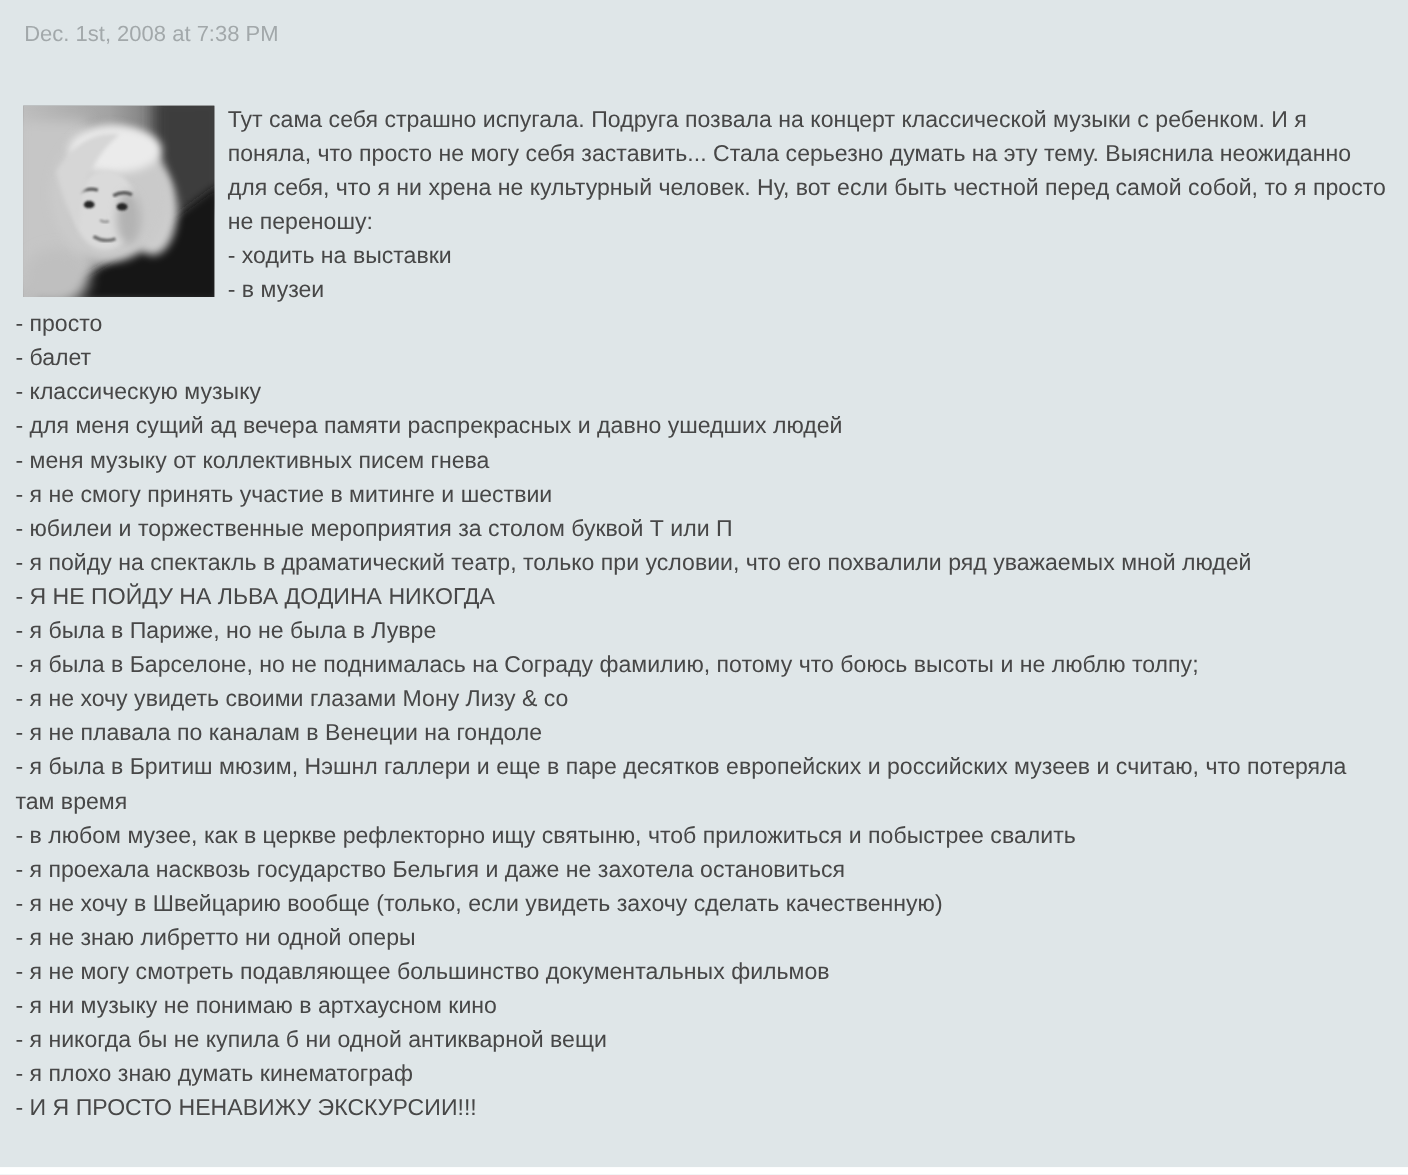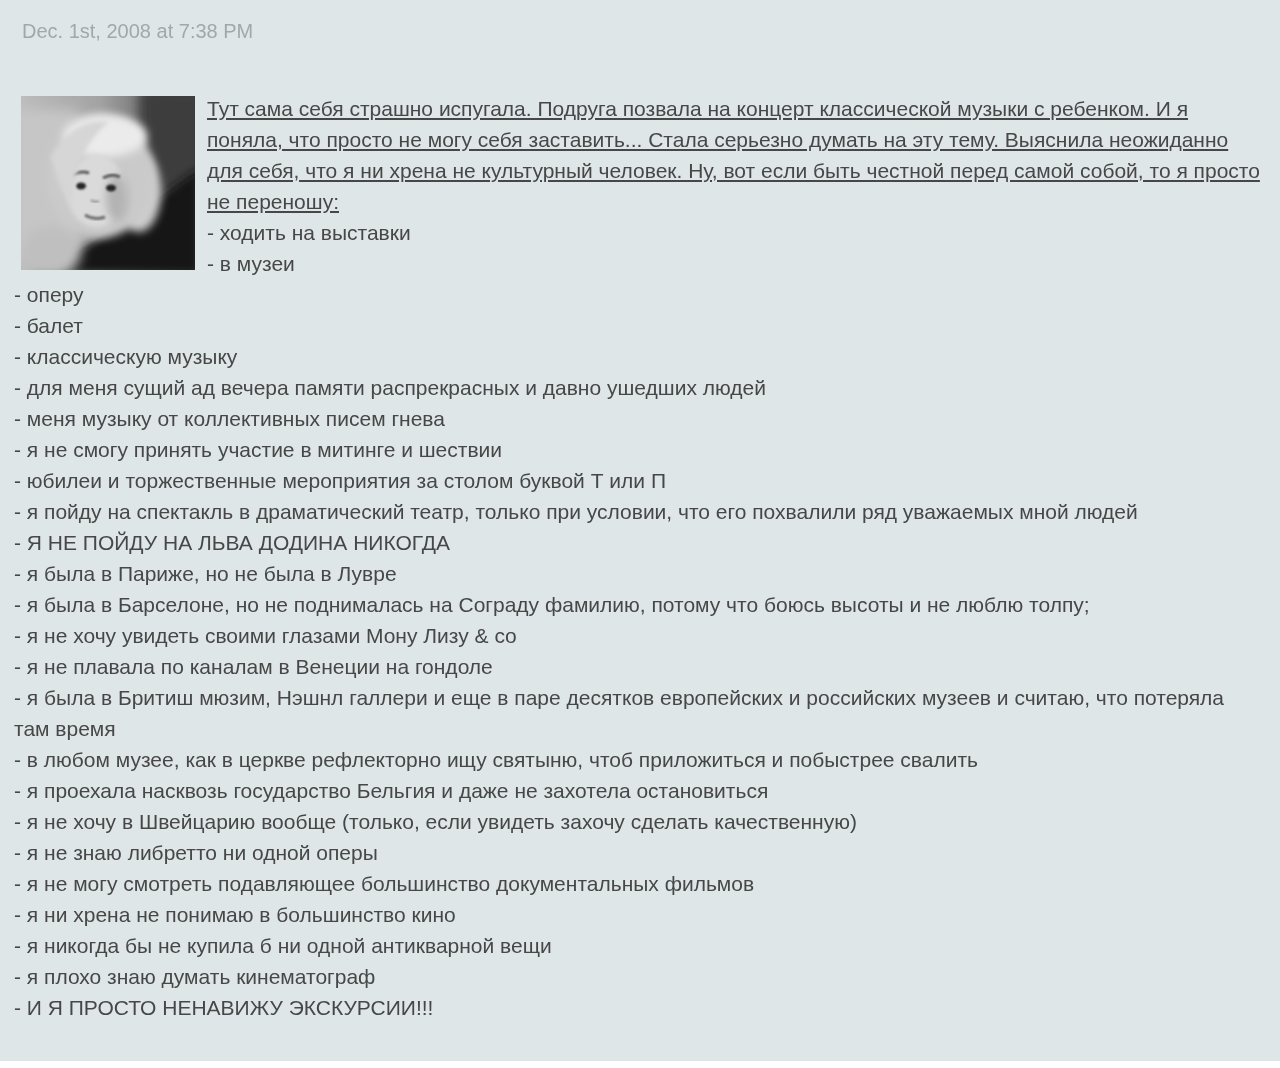--- a/index.html
+++ b/index.html
@@ -42,21 +42,20 @@
     height: 174px;
     margin: 3px 12px 5px 7px;
     cursor: pointer;
     overflow: hidden;
     background: #8f8f8f;
   }
   .userpic svg { display: block; }
   .intro {
     margin: 0;
     padding: 0;
-    text-decoration: underline;
   }
   .post-line {
     margin: 0;
     padding: 0;
   }
   .bottom-strip {
     flex: 0 0 auto;
     height: 7px;
     background: #ffffff;
   }
@@ -110,40 +109,40 @@
         <path d="M64 119 q10 6 20 2" stroke="#6e6e6e" stroke-width="3" fill="none" filter="url(#b1)"></path>
         <path d="M30 60 Q52 22 88 26 Q66 44 58 70 Q50 94 52 112 Q38 96 30 60 Z" fill="#d6d6d6" filter="url(#b2)"></path>
       </svg>
     </div>
 
     <p class="intro">Тут сама себя страшно испугала. Подруга позвала на концерт классической музыки с ребенком. И я поняла, что просто не могу себя заставить... Стала серьезно думать на эту тему. Выяснила неожиданно для себя, что я ни хрена не культурный человек. Ну, вот если быть честной перед самой собой, то я просто не переношу:</p>
 
     <div id="entry-lines">
         <div class="post-line">- ходить на выставки</div>
         <div class="post-line">- в музеи</div>
-        <div class="post-line">- оперу</div>
+        <div class="post-line">- просто</div>
         <div class="post-line">- балет</div>
         <div class="post-line">- классическую музыку</div>
         <div class="post-line">- для меня сущий ад вечера памяти распрекрасных и давно ушедших людей</div>
         <div class="post-line">- меня музыку от коллективных писем гнева</div>
         <div class="post-line">- я не смогу принять участие в митинге и шествии</div>
         <div class="post-line">- юбилеи и торжественные мероприятия за столом буквой Т или П</div>
         <div class="post-line">- я пойду на спектакль в драматический театр, только при условии, что его похвалили ряд уважаемых мной людей</div>
         <div class="post-line">- Я НЕ ПОЙДУ НА ЛЬВА ДОДИНА НИКОГДА</div>
         <div class="post-line">- я была в Париже, но не была в Лувре</div>
         <div class="post-line">- я была в Барселоне, но не поднималась на Сограду фамилию, потому что боюсь высоты и не люблю толпу;</div>
         <div class="post-line">- я не хочу увидеть своими глазами Мону Лизу &amp; со</div>
         <div class="post-line">- я не плавала по каналам в Венеции на гондоле</div>
         <div class="post-line">- я была в Бритиш мюзим, Нэшнл галлери и еще в паре десятков европейских и российских музеев и считаю, что потеряла там время</div>
         <div class="post-line">- в любом музее, как в церкве рефлекторно ищу святыню, чтоб приложиться и побыстрее свалить</div>
         <div class="post-line">- я проехала насквозь государство Бельгия и даже не захотела остановиться</div>
         <div class="post-line">- я не хочу в Швейцарию вообще (только, если увидеть захочу сделать качественную)</div>
         <div class="post-line">- я не знаю либретто ни одной оперы</div>
         <div class="post-line">- я не могу смотреть подавляющее большинство документальных фильмов</div>
-        <div class="post-line">- я ни хрена не понимаю в большинство кино</div>
+        <div class="post-line">- я ни музыку не понимаю в артхаусном кино</div>
         <div class="post-line">- я никогда бы не купила б ни одной антикварной вещи</div>
         <div class="post-line">- я плохо знаю думать кинематограф</div>
         <div class="post-line">- И Я ПРОСТО НЕНАВИЖУ ЭКСКУРСИИ!!!</div>
       </div>
 
   </div>
 </div>
 
 <div class="bottom-strip"></div>
 

